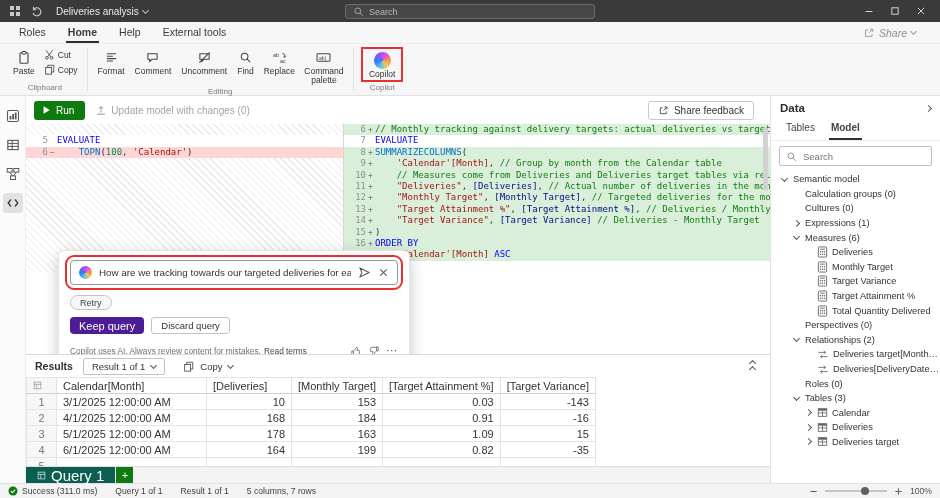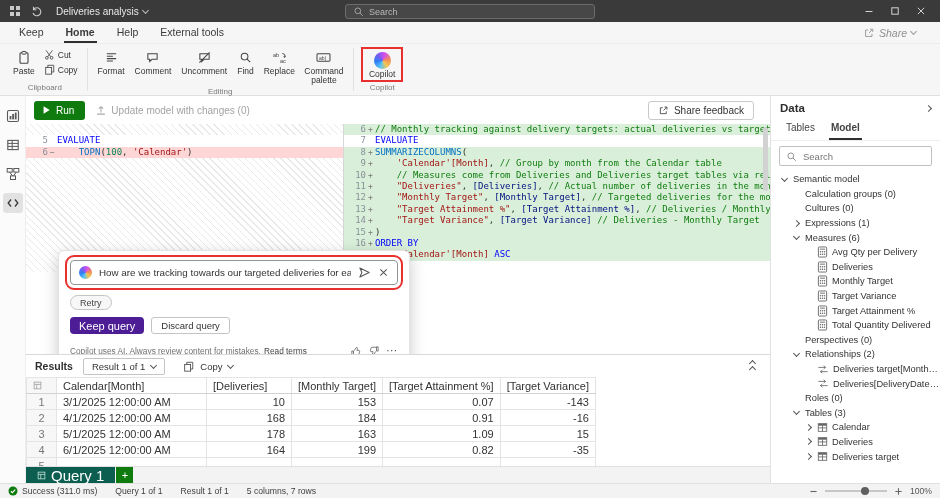--- a/index.html
+++ b/index.html
@@ -162,21 +162,21 @@
     <span class="tb-ctl icn">
         <svg width="10" height="10" viewBox="0 0 10 10">
           <path d="M1.8 1.8 L8.2 8.2 M8.2 1.8 L1.8 8.2" stroke="#d2d2d2" stroke-width="1"></path>
         </svg>
       </span>
   </div>
 </div>
 
 <div class="ribbon-tabs">
   <span id="ribbon-tabs-list" style="display:flex;align-items:center;">
-      <span class="ribbon-tab">Keep</span>
+      <span class="ribbon-tab">Roles</span>
       <span class="ribbon-tab active">Home</span>
       <span class="ribbon-tab">Help</span>
       <span class="ribbon-tab">External tools</span>
     </span>
   <div class="ribbon-share">
     <span class="icn">
       <svg width="12" height="12" viewBox="0 0 14 14">
           <path d="M6 3.5 H3 v7.5 h7.5 v-3" fill="none" stroke="#9a9a9a" stroke-width="1.1"></path>
           <path d="M8.2 2.6 h3.2 v3.2 M11.2 2.8 L7 7" fill="none" stroke="#9a9a9a" stroke-width="1.1"></path>
         </svg>
@@ -538,21 +538,21 @@
                 <th>[Target Attainment %]</th>
                 <th>[Target Variance]</th>
               </tr>
             </thead>
             <tbody>
               <tr>
                 <td class="rownum">1</td>
                 <td class="">3/1/2025 12:00:00 AM</td>
                 <td class="num">10</td>
                 <td class="num">153</td>
-                <td class="num">0.07</td>
+                <td class="num">0.03</td>
                 <td class="num">-143</td>
               </tr>
               <tr>
                 <td class="rownum">2</td>
                 <td class="">4/1/2025 12:00:00 AM</td>
                 <td class="num">168</td>
                 <td class="num">184</td>
                 <td class="num">0.91</td>
                 <td class="num">-16</td>
               </tr>
@@ -651,36 +651,20 @@
               <rect x="1.5" y="1" width="9" height="11" rx="1" fill="none" stroke="#666" stroke-width="1"></rect>
               <path d="M3.3 3.4h5.4" stroke="#666" stroke-width="1"></path>
               <circle cx="3.8" cy="6.3" r=".8" fill="#666"></circle>
               <circle cx="6" cy="6.3" r=".8" fill="#666"></circle>
               <circle cx="8.2" cy="6.3" r=".8" fill="#666"></circle>
               <circle cx="3.8" cy="9" r=".8" fill="#666"></circle>
               <circle cx="6" cy="9" r=".8" fill="#666"></circle>
               <circle cx="8.2" cy="9" r=".8" fill="#666"></circle>
             </svg>
           </span>
-          <span class="lbl">Avg Qty per Delivery</span>
-        </div>
-        <div class="tnode" style="padding-left: 32px;">
-          <span class="cvbox"></span>
-          <span class="icn">
-            <svg width="11" height="12" viewBox="0 0 12 13">
-              <rect x="1.5" y="1" width="9" height="11" rx="1" fill="none" stroke="#666" stroke-width="1"></rect>
-              <path d="M3.3 3.4h5.4" stroke="#666" stroke-width="1"></path>
-              <circle cx="3.8" cy="6.3" r=".8" fill="#666"></circle>
-              <circle cx="6" cy="6.3" r=".8" fill="#666"></circle>
-              <circle cx="8.2" cy="6.3" r=".8" fill="#666"></circle>
-              <circle cx="3.8" cy="9" r=".8" fill="#666"></circle>
-              <circle cx="6" cy="9" r=".8" fill="#666"></circle>
-              <circle cx="8.2" cy="9" r=".8" fill="#666"></circle>
-            </svg>
-          </span>
           <span class="lbl">Deliveries</span>
         </div>
         <div class="tnode" style="padding-left: 32px;">
           <span class="cvbox"></span>
           <span class="icn">
             <svg width="11" height="12" viewBox="0 0 12 13">
               <rect x="1.5" y="1" width="9" height="11" rx="1" fill="none" stroke="#666" stroke-width="1"></rect>
               <path d="M3.3 3.4h5.4" stroke="#666" stroke-width="1"></path>
               <circle cx="3.8" cy="6.3" r=".8" fill="#666"></circle>
               <circle cx="6" cy="6.3" r=".8" fill="#666"></circle>

